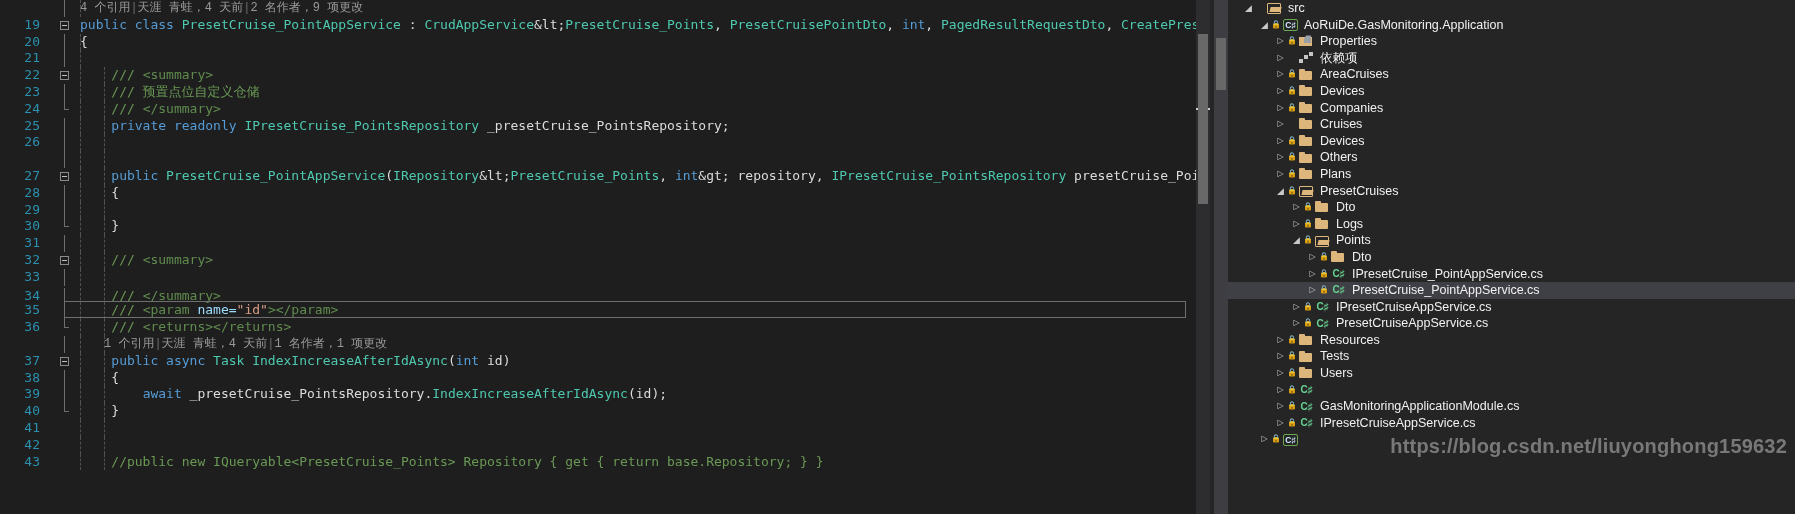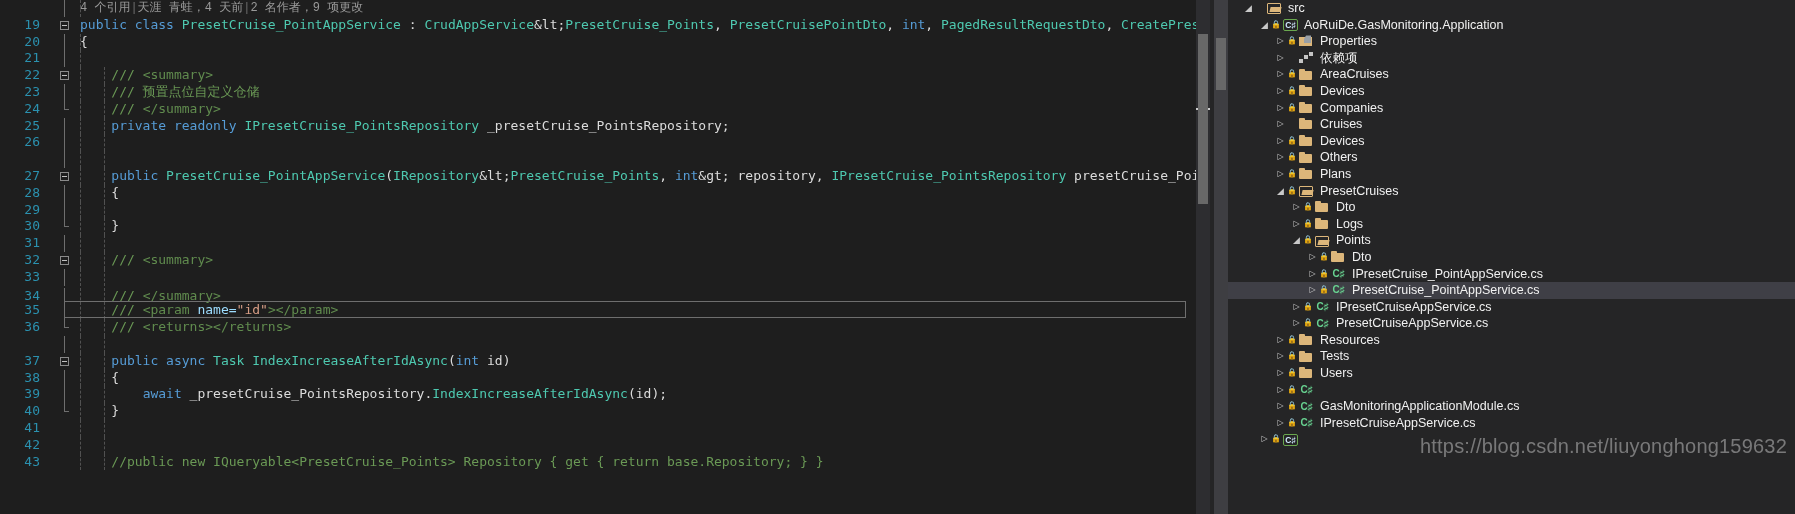--- a/index.html
+++ b/index.html
@@ -346,20 +346,21 @@
   #watermark {
     position: absolute;
     right: 8px;
     bottom: 56px;
     font-family: "Liberation Sans", sans-serif;
     font-size: 20px;
     color: rgba(190,190,190,0.55);
     white-space: nowrap;
     pointer-events: none;
     letter-spacing: 0.2px;
+    font-weight: bold;
   }
 </style>
 </head>
 <body>
 
 <div id="app">
 
   <div id="editor">
     <div id="code-surface">
         <div class="code-line" style="top: 0px; position: absolute; left: 0px; right: 0px;"><div class="vline"></div><div class="indent-guide ig1"></div><div class="codelens" style="left: 80px;">4 个引用<span class="sep">|</span>天涯 青蛙，4 天前<span class="sep">|</span>2 名作者，9 项更改</div></div>
@@ -376,21 +377,21 @@
         <div class="code-line" style="top: 184.8px; position: absolute; left: 0px; right: 0px;"><div class="gutter-num">28</div><div class="vline"></div><div class="indent-guide ig1"></div><div class="indent-guide ig2"></div><div class="code-text">    {</div></div>
         <div class="code-line" style="top: 201.6px; position: absolute; left: 0px; right: 0px;"><div class="gutter-num">29</div><div class="vline"></div><div class="indent-guide ig1"></div><div class="indent-guide ig2"></div></div>
         <div class="code-line" style="top: 218.4px; position: absolute; left: 0px; right: 0px;"><div class="gutter-num">30</div><div class="vline-end"></div><div class="indent-guide ig1"></div><div class="indent-guide ig2"></div><div class="code-text">    }</div></div>
         <div class="code-line" style="top: 235.2px; position: absolute; left: 0px; right: 16px;"><div class="gutter-num">31</div><div class="vline"></div><div class="indent-guide ig1"></div><div class="indent-guide ig2"></div><div class="code-text"></div></div>
         <div class="code-line" style="top: 252px; position: absolute; left: 0px; right: 0px;"><div class="gutter-num">32</div><div class="glyph-box"></div><div class="indent-guide ig1"></div><div class="indent-guide ig2"></div><div class="code-text">    <span class="cmt">///</span><span class="cmt"> </span><span class="xml">&lt;summary&gt;</span><span class="cmt"></span></div></div>
         <div class="code-line" style="top: 268.8px; position: absolute; left: 0px; right: 0px;"><div class="gutter-num">33</div><div class="vline"></div><div class="indent-guide ig1"></div><div class="indent-guide ig2"></div></div>
         <div class="code-line" style="top: 288px; position: absolute; left: 0px; right: 0px;"><div class="gutter-num">34</div><div class="vline"></div><div class="indent-guide ig1"></div><div class="indent-guide ig2"></div><div class="code-text">    <span class="cmt">///</span><span class="cmt"> </span><span class="xml">&lt;/summary&gt;</span><span class="cmt"></span></div></div>
         <div class="code-line" style="top: 302.4px; position: absolute; left: 0px; right: 0px;"><div class="gutter-num">35</div><div class="vline"></div><div class="indent-guide ig1"></div><div class="indent-guide ig2"></div><div class="code-text">    <span class="cmt">///</span><span class="cmt"> </span><span class="xml">&lt;param</span><span class="xmlattr"> name=</span><span class="str">"id"</span><span class="xml">&gt;</span><span class="cmt"></span><span class="xml">&lt;/param&gt;</span><span class="cmt"></span></div></div>
         <div class="curline-box" style="top: 301.4px;"></div>
         <div class="code-line" style="top: 319.2px; position: absolute; left: 0px; right: 0px;"><div class="gutter-num">36</div><div class="vline-end"></div><div class="indent-guide ig1"></div><div class="indent-guide ig2"></div><div class="code-text">    <span class="cmt">///</span><span class="cmt"> </span><span class="xml">&lt;returns&gt;</span><span class="cmt"></span><span class="xml">&lt;/returns&gt;</span><span class="cmt"></span></div></div>
-        <div class="code-line" style="top: 336px; position: absolute; left: 0px; right: 0px;"><div class="vline"></div><div class="indent-guide ig1"></div><div class="indent-guide ig2"></div></div>
+        <div class="code-line" style="top: 336px; position: absolute; left: 0px; right: 0px;"><div class="vline"></div><div class="indent-guide ig1"></div><div class="indent-guide ig2"></div><div class="codelens" style="left: 104px;">1 个引用<span class="sep">|</span>天涯 青蛙，4 天前<span class="sep">|</span>1 名作者，1 项更改</div></div>
         <div class="code-line" style="top: 352.8px; position: absolute; left: 0px; right: 0px;"><div class="gutter-num">37</div><div class="glyph-box"></div><div class="indent-guide ig1"></div><div class="indent-guide ig2"></div><div class="code-text">    <span class="kw">public</span> <span class="kw">async</span> <span class="typ">Task</span> <span class="typ">IndexIncreaseAfterIdAsync</span>(<span class="kw">int</span> <span class="id">id</span>)</div></div>
         <div class="code-line" style="top: 369.6px; position: absolute; left: 0px; right: 0px;"><div class="gutter-num">38</div><div class="vline"></div><div class="indent-guide ig1"></div><div class="indent-guide ig2"></div><div class="code-text">    {</div></div>
         <div class="code-line" style="top: 386.4px; position: absolute; left: 0px; right: 0px;"><div class="gutter-num">39</div><div class="vline"></div><div class="indent-guide ig1"></div><div class="indent-guide ig2"></div><div class="code-text">        <span class="kw">await</span> <span class="id">_presetCruise_PointsRepository</span>.<span class="typ">IndexIncreaseAfterIdAsync</span>(<span class="id">id</span>);</div></div>
         <div class="code-line" style="top: 403.2px; position: absolute; left: 0px; right: 0px;"><div class="gutter-num">40</div><div class="vline-end"></div><div class="indent-guide ig1"></div><div class="indent-guide ig2"></div><div class="code-text">    }</div></div>
         <div class="code-line" style="top: 420px; position: absolute; left: 0px; right: 0px;"><div class="gutter-num">41</div><div class="indent-guide ig1"></div><div class="indent-guide ig2"></div><div class="code-text"></div></div>
         <div class="code-line" style="top: 436.8px; position: absolute; left: 0px; right: 0px;"><div class="gutter-num">42</div><div class="indent-guide ig1"></div><div class="indent-guide ig2"></div><div class="code-text"></div></div>
         <div class="code-line" style="top: 453.6px; position: absolute; left: 0px; right: 0px;"><div class="gutter-num">43</div><div class="indent-guide ig1"></div><div class="indent-guide ig2"></div><div class="code-text"><span class="cmt">    //public new IQueryable&lt;PresetCruise_Points&gt; Repository { get { return base.Repository; } }</span></div></div>
       </div>
 
     <div id="editor-scroll">

